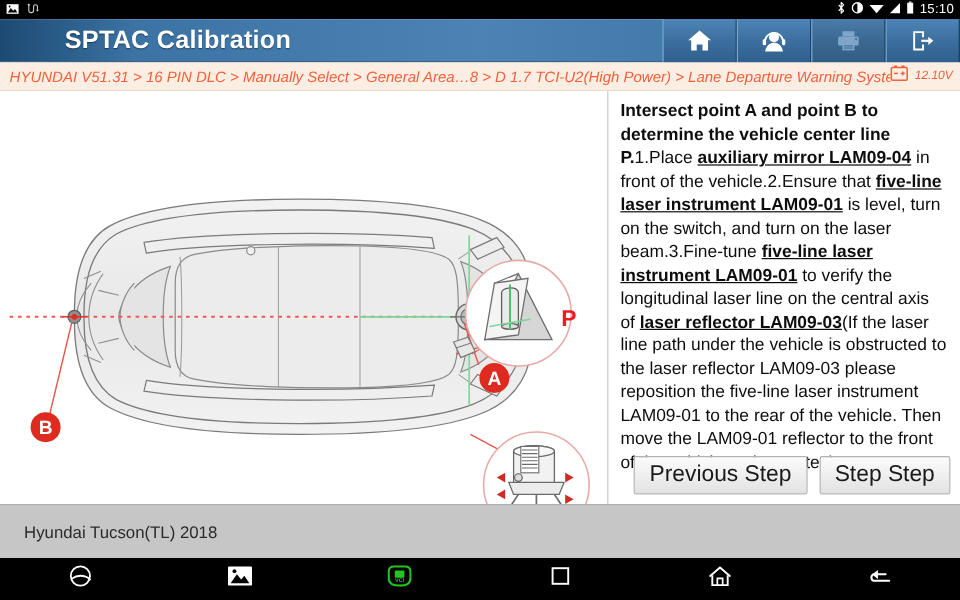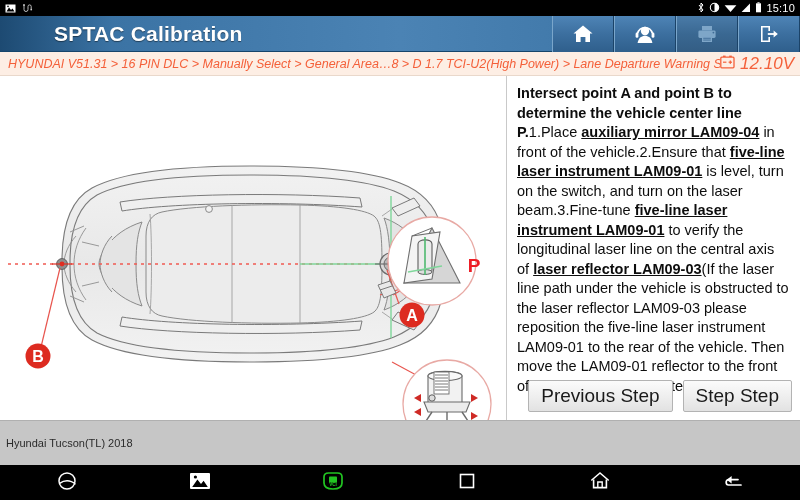--- a/index.html
+++ b/index.html
@@ -53,21 +53,21 @@
     background: #fdeee4;
     display: flex; align-items: center; justify-content: space-between;
     padding: 0 6px 0 8px;
     border-bottom: 1px solid #e9d8cb;
   }
   .crumb-text {
     color: #f4603a; font-size: 12.5px; font-style: italic;
     white-space: nowrap; overflow: hidden;
   }
   .volt-wrap { display: flex; align-items: center; gap: 5px; flex: none; }
-  .volt-text { color: #f4603a; font-size: 17px; font-style: italic; text-align: right; }
+  .volt-text { color: #f4603a; font-size: 10px; font-style: italic; text-align: right; }
 
   
   .content {
     position: absolute; top: 76px; left: 0; width: 800px; height: 344px;
     background: #ffffff;
     display: flex;
   }
   .diagram-pane { position: relative; width: 506px; height: 344px; overflow: hidden; }
   .divider { width: 1px; background: #c9c9c9; height: 344px; }
   .text-pane {
@@ -93,21 +93,21 @@
     font-size: 19px; color: #1a1a1a; font-family: "Liberation Sans", sans-serif;
     display: flex; align-items: center; justify-content: center;
   }
 
   
   .footer {
     position: absolute; top: 420px; left: 0; width: 800px; height: 45px;
     background: #c6c6c6; display: flex; align-items: center;
     border-top: 1px solid #b0b0b0;
   }
-  .footer-text { font-size: 11px; color: #2b2b2b; padding-left: 6px; }
+  .footer-text { font-size: 14px; color: #2b2b2b; padding-left: 20px; }
 
   
   .navbar {
     position: absolute; top: 465px; left: 0; width: 800px; height: 35px;
     background: #000; display: flex; align-items: center;
   }
   .nav-slot { flex: 1; display: flex; align-items: center; justify-content: center; }
 
   svg { overflow: visible; }
 </style>

